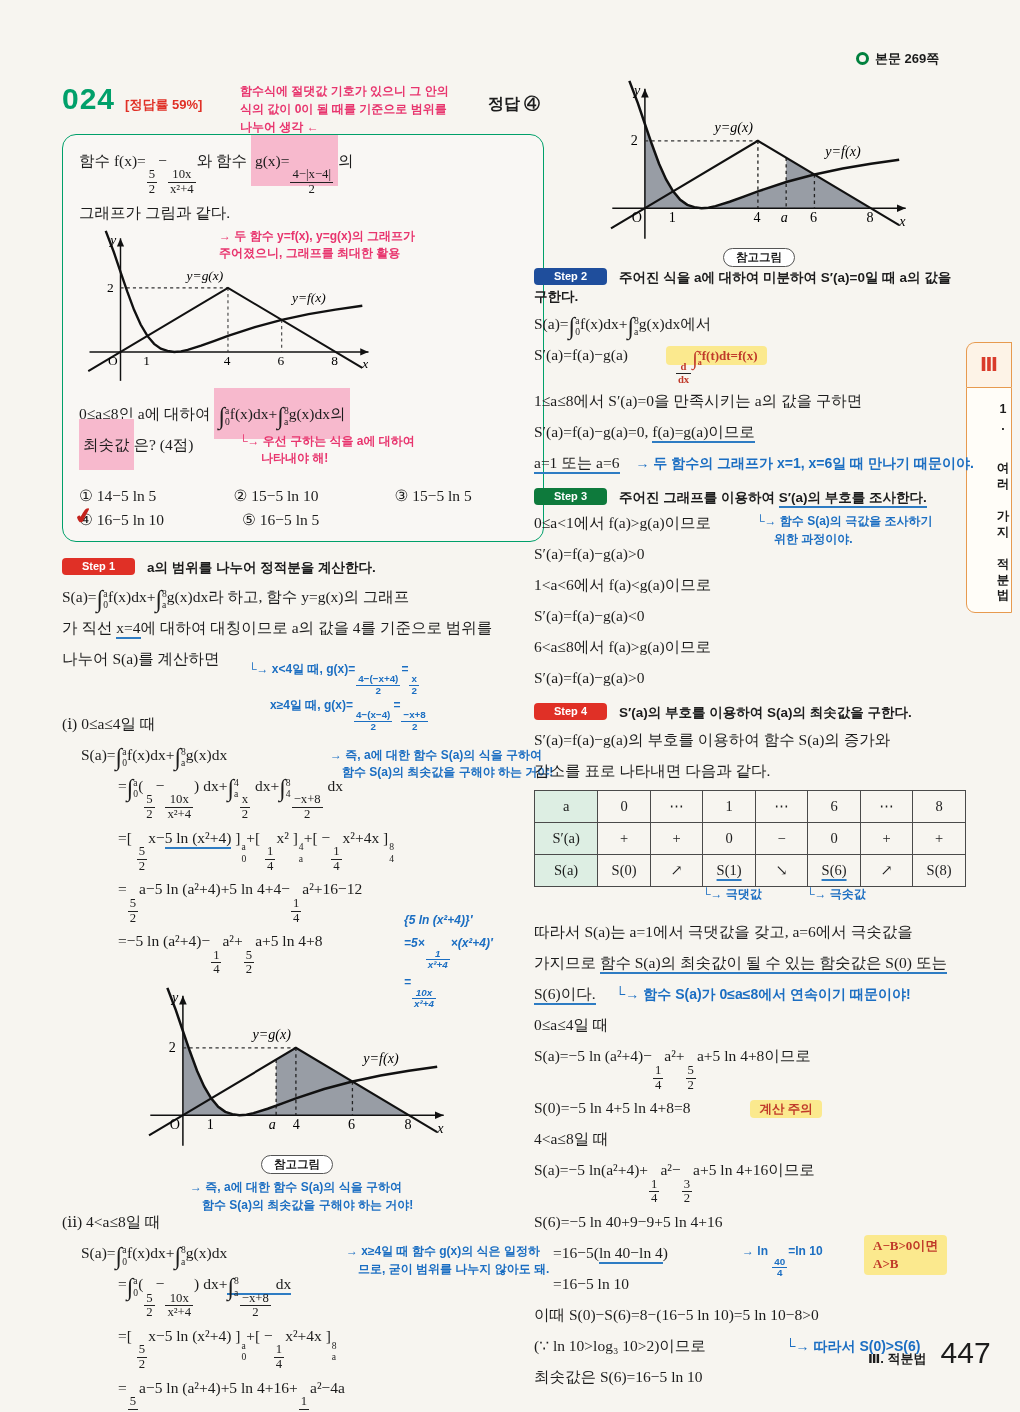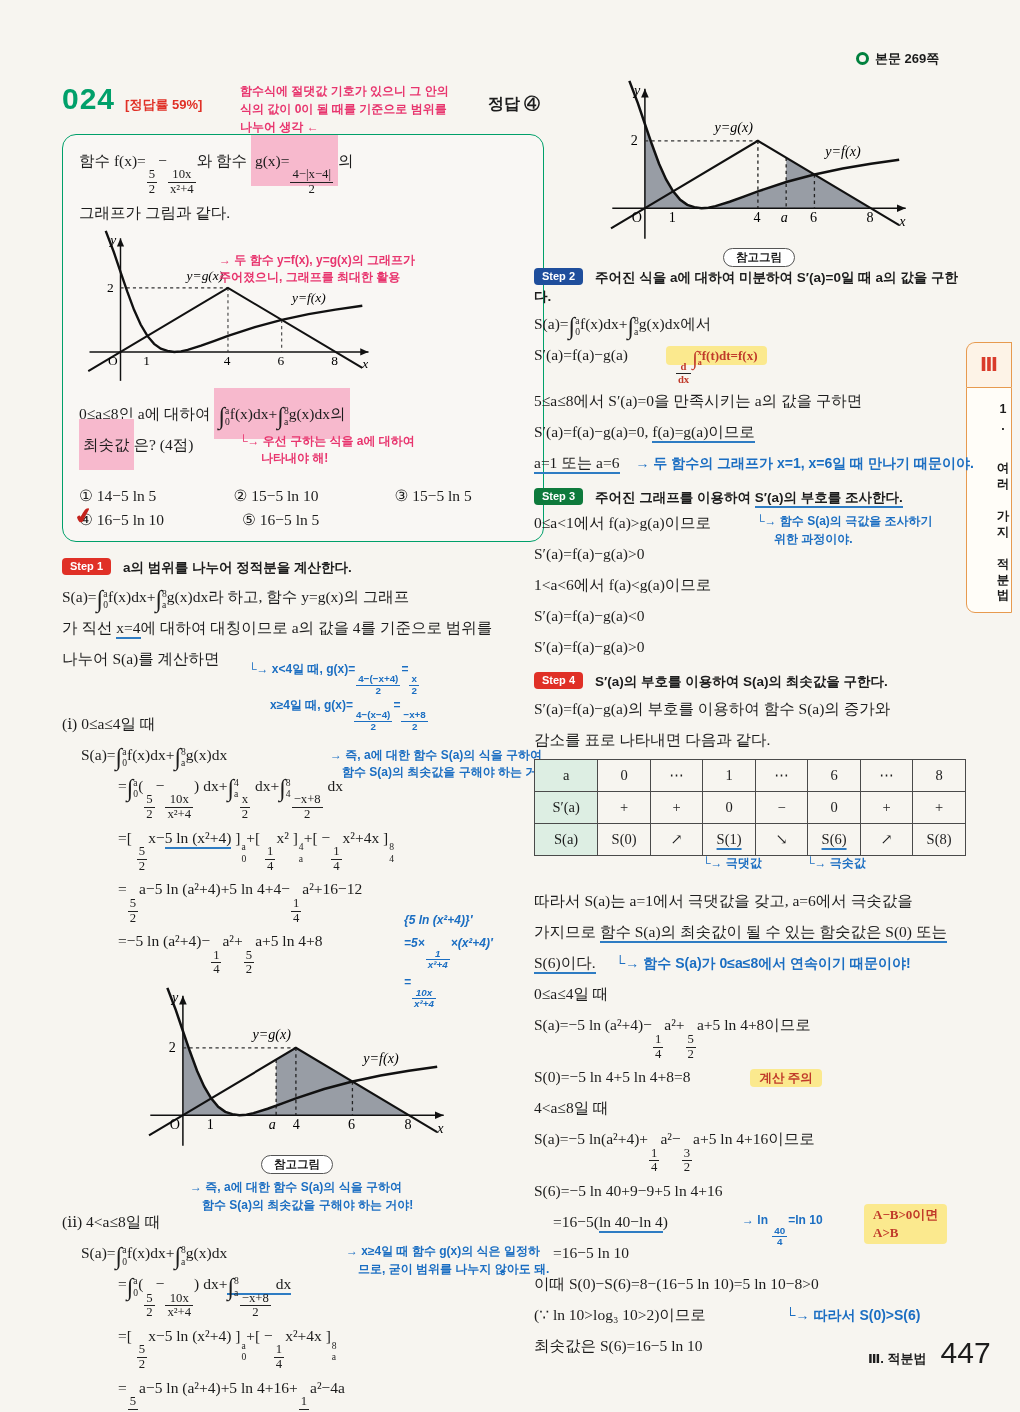--- a/index.html
+++ b/index.html
@@ -14,21 +14,21 @@
   .fr .nu{font-size:.82em;padding:0 2px;display:block;}
   .fr .de{font-size:.82em;padding:0 2px;display:block;border-top:1.1px solid #222;}
   .ii{display:inline-flex;align-items:center;vertical-align:-0.35em;}
   .ig{font-size:1.55em;line-height:1;}
   .ll{display:inline-flex;flex-direction:column;font-size:.62em;line-height:1.2;}
   .ll span{display:block;text-align:left;}
   .lb{vertical-align:-0.8em;margin-left:1px;}
   .ub{border-bottom:2px solid #2e7cc3;padding-bottom:1px;}
   
   .hl{background:#f7b9cd;padding:17px 4px;}
-  .badge{display:inline-block;color:#fff;font-size:11px;font-weight:bold;padding:2px 8px 3px;border-radius:4px;
+  .badge{display:inline-block;color:#fff;font-size:11px;font-weight:bold;padding:2px 20px 3px;border-radius:4px;
          font-family:"Liberation Sans","DejaVu Sans",sans-serif;vertical-align:2px;}
   .b-red{background:#e03026;} .b-blue{background:#1f4e9c;} .b-green{background:#0e7a3c;}
   .stitle{font-family:"Liberation Sans","DejaVu Sans",sans-serif;font-size:13.5px;font-weight:bold;margin-left:8px;}
   .pnote{color:#e8356e;font-size:12px;line-height:1.45;font-family:"Liberation Sans","DejaVu Sans",sans-serif;font-weight:bold;}
   .bnote{position:absolute;color:#1b6ec2;font-size:12px;line-height:1.45;white-space:nowrap;
          font-family:"Liberation Sans","DejaVu Sans",sans-serif;font-weight:bold;}
   .bnote .fr .de{border-top-color:#1b6ec2;}
   .binline{color:#1b6ec2;font-size:14px;font-family:"Liberation Sans","DejaVu Sans",sans-serif;font-weight:bold;}
   .ynote{background:#fbe98e;color:#c03a2a;border-radius:4px;padding:2px 9px;font-weight:bold;}
   
@@ -133,21 +133,21 @@
           <text x="274" y="134" class="it">x</text>
           <text x="28" y="131">O</text>
           <text x="62" y="131">1</text>
           <text x="140" y="131">4</text>
           <text x="192" y="131">6</text>
           <text x="244" y="131">8</text>
           <text x="27" y="60">2</text>
           <text x="104" y="48" class="it">y=g(x)</text>
           <text x="206" y="70" class="it">y=f(x)</text>
         </svg>
-        <div class="pnote" style="position:absolute;left:140px;top:-2px;margin-top:24px;">
+        <div class="pnote" style="position:absolute;left:140px;top:-2px;">
           <div>→ 두 함수 y=f(x), y=g(x)의 그래프가</div>
           <div>주어졌으니, 그래프를 최대한 활용</div>
         </div>
       </div>
 
       <div class="ln m">
         <span>0≤a≤8인 a에 대하여 </span><span class="hl"><span class="ii">
               <span class="ig">∫</span>
               <span class="ll">
                 <span>a</span>
@@ -473,40 +473,41 @@
             <span class="nu">d</span>
             <span class="de">dx</span>
           </span><span class="ii">
             <span class="ig">∫</span>
             <span class="ll">
               <span>x</span>
               <span>a</span>
             </span>
           </span>f(t)dt=f(x)</span>
     </div>
-    <div class="ln m">5≤a≤8에서 S′(a)=0을 만족시키는 a의 값을 구하면</div>
+    <div class="ln m">1≤a≤8에서 S′(a)=0을 만족시키는 a의 값을 구하면</div>
     <div class="ln m">S′(a)=f(a)−g(a)=0, <span class="ub">f(a)=g(a)이므로</span></div>
     <div class="ln m">
       <span><span class="ub">a=1 또는 a=6</span></span>
       <span class="binline" style="margin-left:12px;">→ 두 함수의 그래프가 x=1, x=6일 때 만나기 때문이야.</span>
     </div>
 
     <div class="rel" style="margin-top:10px;">
       <span class="badge b-green">Step 3</span>
       <span class="stitle"><span>주어진 그래프를 이용하여 </span><span class="ub">S′(a)의 부호를 조사한다.</span></span>
     </div>
     <div class="rel">
       <div class="bnote" style="left:222px;top:6px;">
         <div>└→ 함수 S(a)의 극값을 조사하기</div>
         <div style="margin-left:18px;">위한 과정이야.</div>
       </div>
       <div class="ln m">0≤a&lt;1에서 f(a)&gt;g(a)이므로</div>
       <div class="ln m">S′(a)=f(a)−g(a)&gt;0</div>
       <div class="ln m">1&lt;a&lt;6에서 f(a)&lt;g(a)이므로</div>
       <div class="ln m">S′(a)=f(a)−g(a)&lt;0</div>
+      <div class="ln m">6&lt;a≤8에서 f(a)&gt;g(a)이므로</div>
       <div class="ln m">S′(a)=f(a)−g(a)&gt;0</div>
     </div>
 
     <div style="margin-top:10px;">
       <span class="badge b-red">Step 4</span>
       <span class="stitle">S′(a)의 부호를 이용하여 S(a)의 최솟값을 구한다.</span>
     </div>
     <div class="ln m" style="margin-top:2px;">S′(a)=f(a)−g(a)의 부호를 이용하여 함수 S(a)의 증가와</div>
     <div class="ln m">감소를 표로 나타내면 다음과 같다.</div>
 

